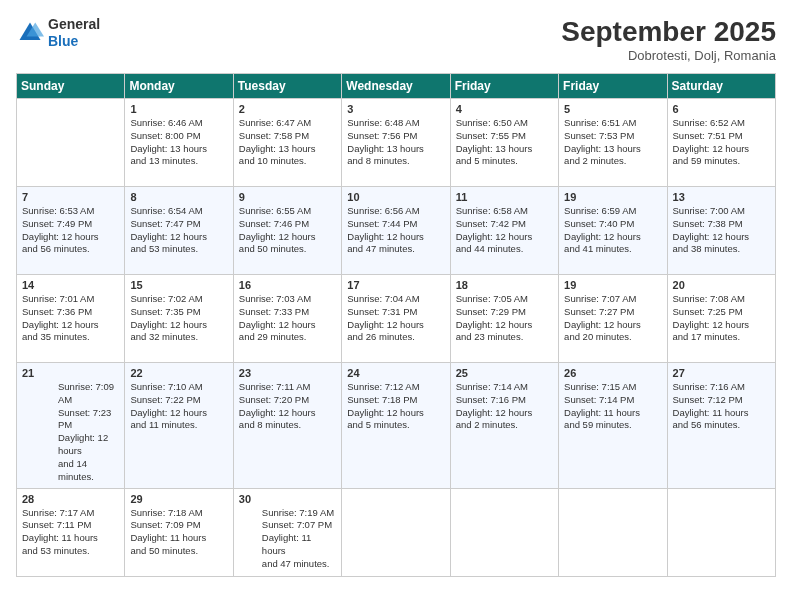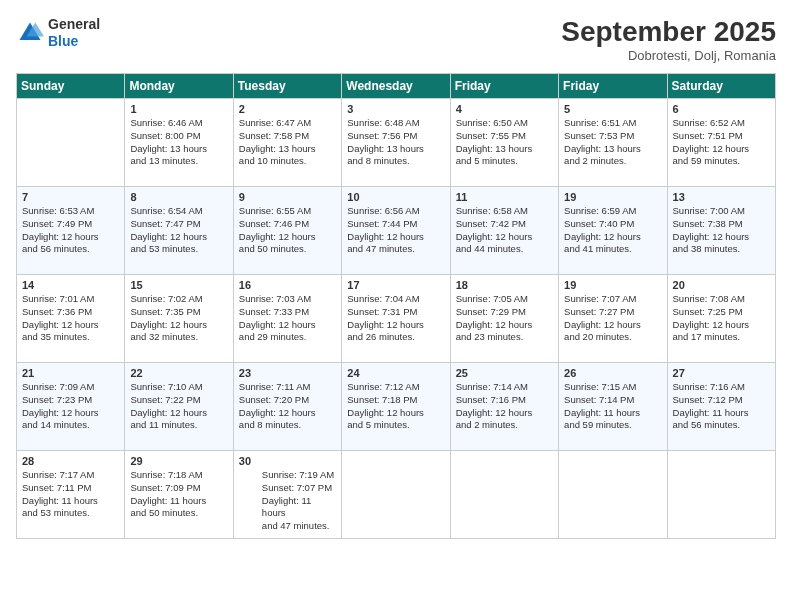--- a/index.html
+++ b/index.html
@@ -276,21 +276,21 @@
             <span class="day-number">20</span>
             <div class="day-info" style="white-space: pre-line;">Sunrise: 7:08 AM
 Sunset: 7:25 PM
 Daylight: 12 hours
 and 17 minutes.</div>
           </td>
         </tr>
         <tr>
           <td>
             <span class="day-number">21</span>
-            <div class="day-info" style="white-space: pre-line;">Sunrise: 7:09 AM
+            <div class="day-info" style="white-space: pre-line; margin-left: 36px;">Sunrise: 7:09 AM
 Sunset: 7:23 PM
 Daylight: 12 hours
 and 14 minutes.</div>
           </td>
           <td>
             <span class="day-number">22</span>
             <div class="day-info" style="white-space: pre-line;">Sunrise: 7:10 AM
 Sunset: 7:22 PM
 Daylight: 12 hours
 and 11 minutes.</div>

